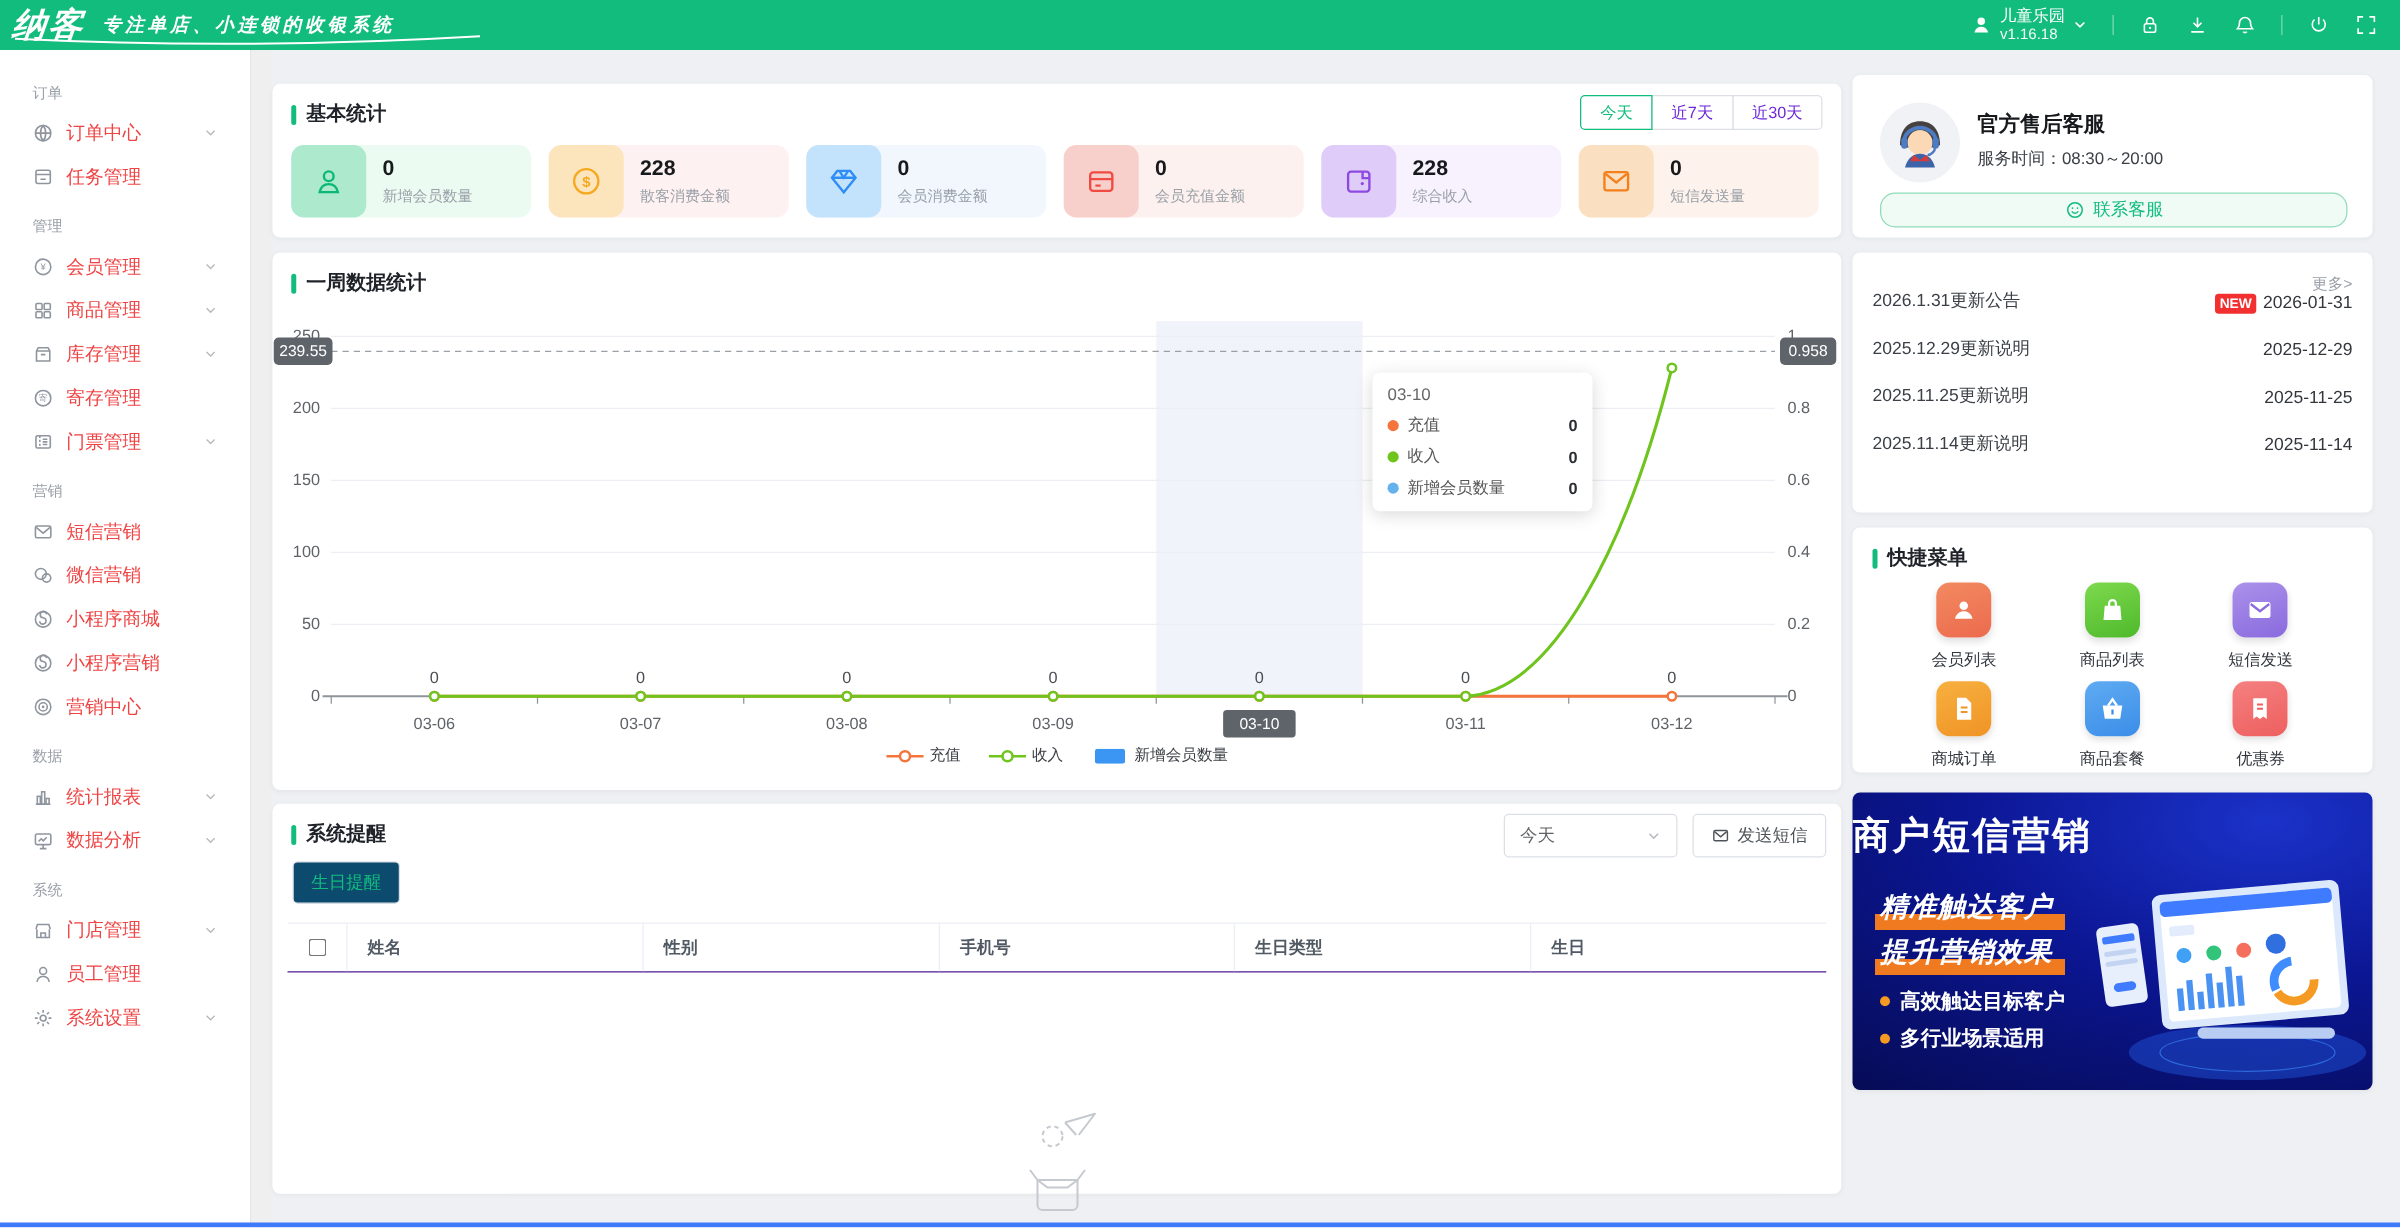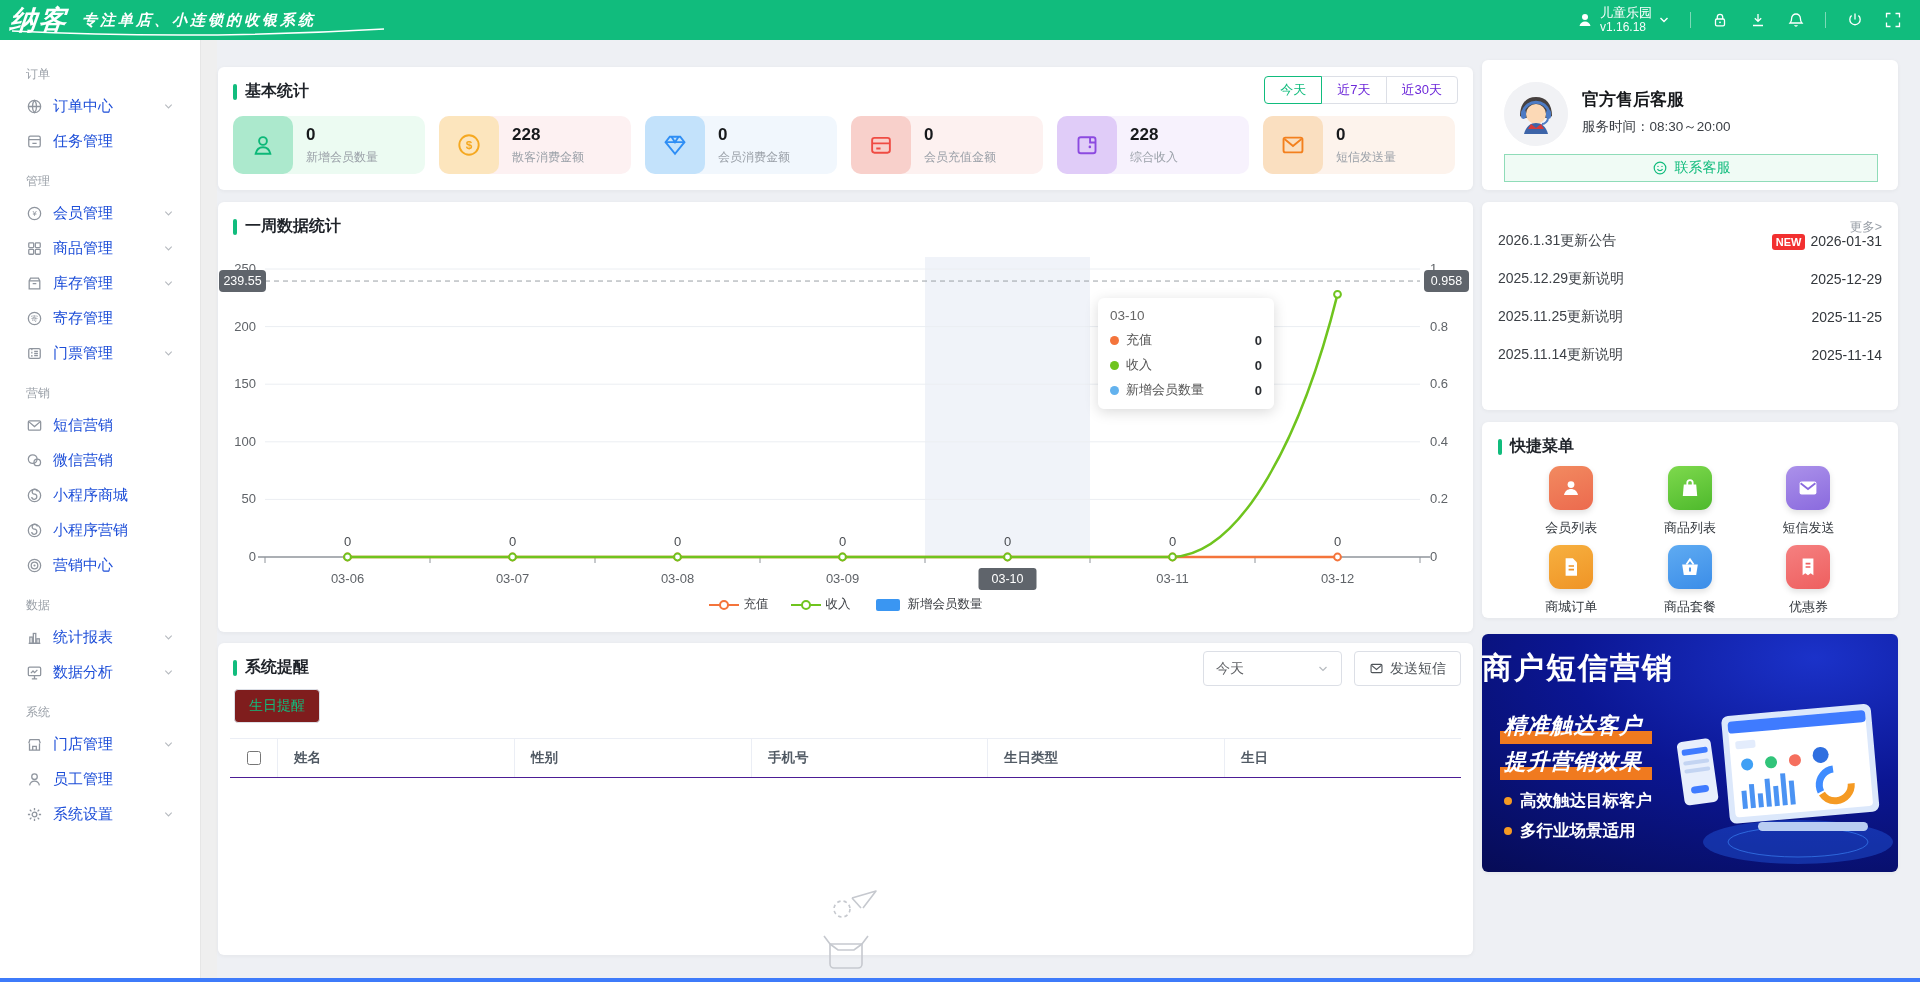--- a/index.html
+++ b/index.html
@@ -14,21 +14,21 @@
   .store{display:flex;align-items:center;gap:6px;cursor:pointer;}
   .store-txt{display:flex;flex-direction:column;line-height:1.15;}
   .store-name{font-size:13px;}
   .store-ver{font-size:12px;opacity:.95;}
   .hdr-sep{width:1px;height:16px;background:rgba(255,255,255,.45);}
   .hicon{width:18px;height:18px;cursor:pointer;}
   
   .side{position:absolute;left:0;top:40px;width:200px;height:942px;background:#fff;padding-top:12px;box-sizing:border-box;}
   .side-lane{position:absolute;left:200px;top:40px;width:16px;height:942px;background:#efefef;border-left:1px solid #e6e6e6;}
   .sgroup-label{font-size:12px;color:#9aa0a8;margin:14px 0 6px 26px;}
-  .sitem{height:35px;display:flex;align-items:center;padding-left:26px;font-size:15px;color:#1d4ed8;cursor:pointer;position:relative;}
+  .sitem{height:35px;display:flex;align-items:center;padding-left:26px;font-size:15px;color:#ef4444;cursor:pointer;position:relative;}
   .sitem .micon{width:17px;height:17px;margin-right:10px;color:#8f959e;flex:0 0 auto;}
   .sitem .chev{position:absolute;right:26px;width:11px;height:11px;color:#b6babf;}
   
   .panel{position:absolute;background:#fff;border-radius:6px;box-shadow:0 1px 4px rgba(31,35,41,.05);box-sizing:border-box;}
   .sec-title{display:flex;align-items:center;font-size:16px;font-weight:bold;color:#1f2329;}
   .tbar{width:4px;height:16px;border-radius:2px;background:#11bc7d;margin-right:8px;}
   
   .p-stats{left:218px;top:67px;width:1255px;height:123px;padding:14px 15px;}
   .range-group{position:absolute;right:15px;top:9px;display:flex;}
   .range-btn{height:28px;padding:0 15px;font-size:13px;line-height:26px;border:1px solid #dcdfe6;background:#fff;color:#6d28d9;cursor:pointer;box-sizing:border-box;margin-left:-1px;}
@@ -58,33 +58,33 @@
   .lg-item{display:flex;align-items:center;gap:5px;font-size:12.5px;color:#3c3f44;cursor:pointer;}
   
   .p-rem{left:218px;top:643px;width:1255px;height:312px;padding:14px 15px;}
   .rem-ctl{position:absolute;right:12px;top:8px;display:flex;gap:12px;}
   .sel{width:139px;height:35px;border:1px solid #dcdfe6;border-radius:4px;display:flex;align-items:center;
        padding:0 12px;font-size:14px;color:#606266;box-sizing:border-box;cursor:pointer;background:#fff;}
   .sel .chev{margin-left:auto;width:12px;height:12px;color:#b6babf;}
   .btn-sms{height:35px;border:1px solid #dcdfe6;border-radius:4px;background:#fff;display:flex;align-items:center;
        padding:0 14px;font-size:14px;color:#4e5archives;color:#4e5358;gap:6px;cursor:pointer;}
   .tab-birth{position:absolute;left:16px;top:46px;height:32px;border:1px solid #dcdfe6;border-radius:4px;
-       display:flex;align-items:center;padding:0 14px;font-size:14px;color:#11bc7d;background:#7f1d1d;cursor:pointer;}
+       display:flex;align-items:center;padding:0 14px;font-size:14px;color:#11bc7d;background:#0c4a6e;cursor:pointer;}
   .rtable{position:absolute;left:12px;top:95px;width:1231px;}
   .rt-head{display:flex;border-top:1px solid #ebeef5;border-bottom:1px solid #4c1d95;height:38px;align-items:center;background:#fff;}
   .rt-col{font-size:13.5px;font-weight:bold;color:#515a64;border-right:1px solid #ebeef5;height:100%;display:flex;align-items:center;padding-left:16px;box-sizing:border-box;}
   .rt-col:last-child{border-right:none;}
   .cbx{width:14px;height:14px;border:1px solid #dcdfe6;border-radius:2px;background:#fff;margin:0 auto;cursor:pointer;}
   .empty{position:absolute;left:0;top:150px;width:1231px;display:flex;flex-direction:column;align-items:center;}
   
   .p-svc{left:1482px;top:60px;width:416px;height:130px;padding:20px 22px;}
   .svc-ava{position:absolute;left:22px;top:22px;width:64px;height:64px;border-radius:50%;background:#f1f2f5;overflow:hidden;}
   .svc-title{position:absolute;left:100px;top:28px;font-size:17px;font-weight:bold;color:#17191c;}
   .svc-time{position:absolute;left:100px;top:58px;font-size:13.5px;color:#3c4046;}
-  .btn-contact{position:absolute;left:22px;top:94px;width:372px;height:26px;border:1px solid #8fdcb8;border-radius:0;
+  .btn-contact{position:absolute;left:22px;top:94px;width:372px;height:26px;border:1px solid #8fdcb8;border-radius:12px;
       background:#f0fbf5;color:#11bc7d;font-size:14px;display:flex;align-items:center;justify-content:center;gap:7px;cursor:pointer;text-align:right;}
   .p-ann{left:1482px;top:202px;width:416px;height:208px;padding:14px 16px;}
   .more{position:absolute;right:16px;top:17px;font-size:12.5px;color:#9aa0a8;cursor:pointer;}
   .ann-row{display:flex;align-items:center;font-size:14px;color:#3c4046;height:26px;margin-top:12px;cursor:pointer;}
   .ann-date{margin-left:auto;color:#33373c;}
   .badge-new{background:#f23030;color:#fff;font-size:11px;font-weight:bold;border-radius:3px;padding:2px 4px;margin-right:5px;}
   .p-quick{left:1482px;top:422px;width:416px;height:196px;padding:14px 16px;}
   .qgrid{position:absolute;left:30px;top:44px;width:356px;display:flex;flex-wrap:wrap;}
   .qitem{width:118.6px;display:flex;flex-direction:column;align-items:center;margin-bottom:8px;cursor:pointer;}
   .qtile{width:44px;height:44px;border-radius:11px;display:flex;align-items:center;justify-content:center;box-shadow:0 3px 6px rgba(0,0,0,.12);}

